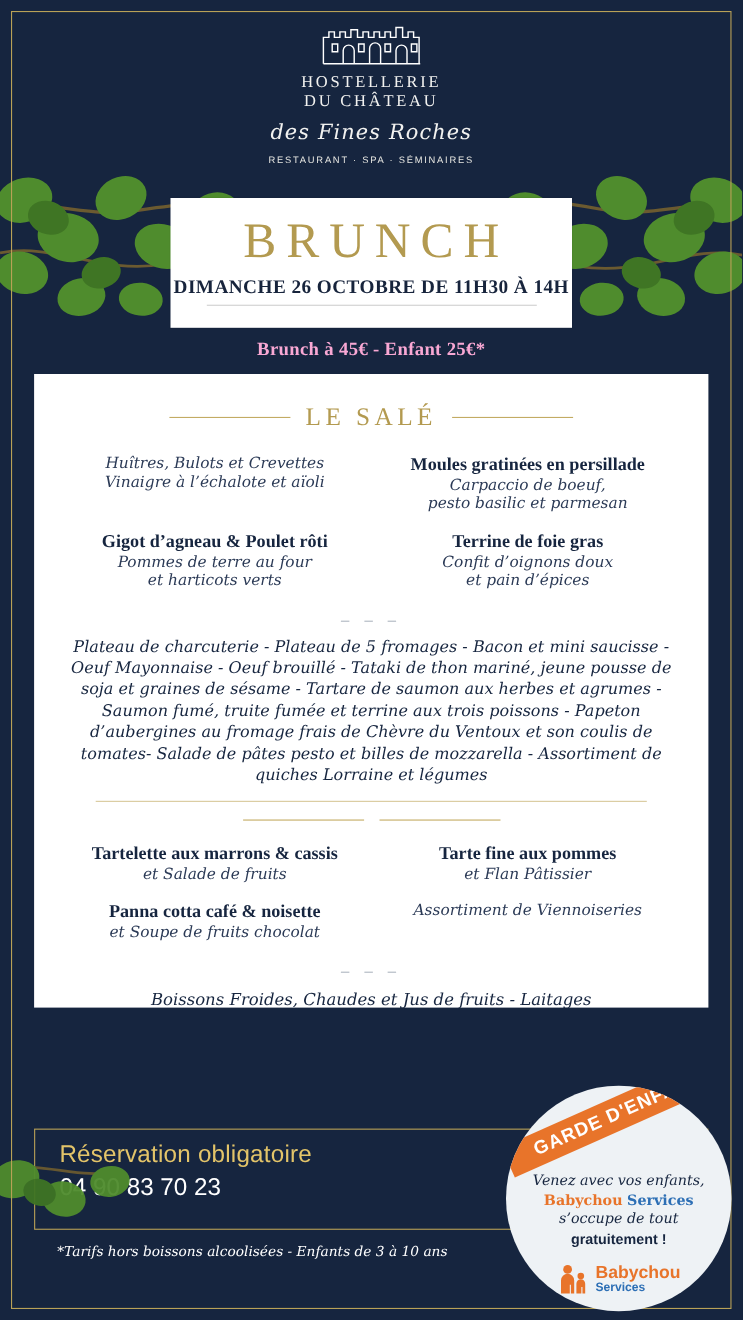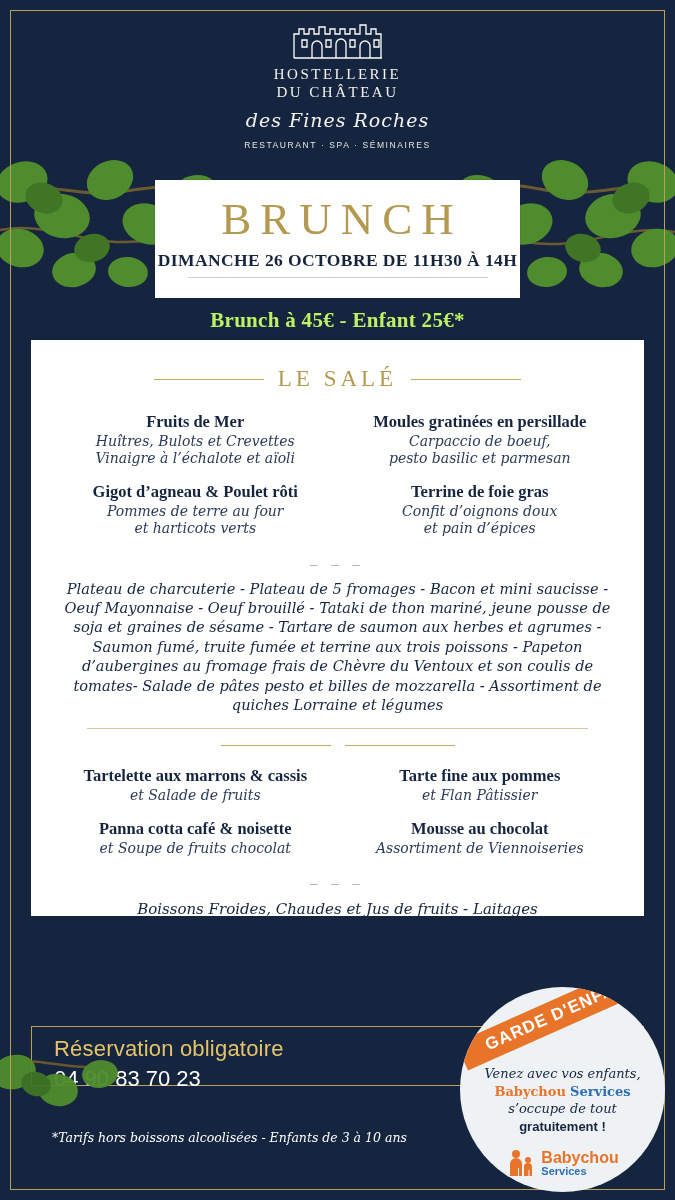--- a/index.html
+++ b/index.html
@@ -102,22 +102,22 @@
     font-style: italic;
     font-size: 11.5px;
     color: #2b3a56;
   }
   .price-line {
     position: absolute;
     left: 0; right: 0; top: 308px;
     text-align: center;
     font-family: "Liberation Serif", serif;
     font-weight: bold;
-    font-size: 21px;
-    color: #bef264;
+    font-size: 17px;
+    color: #f9a8d4;
     z-index: 4;
     letter-spacing: 0.3px;
   }
 
   
   .menu-card {
     position: absolute;
     left: 31px; top: 340px;
     width: 613px;
     height: 576px;
@@ -181,21 +181,21 @@
     font-size: 15px;
     color: #16253f;
     text-align: center;
     margin-top: 8px;
   }
 
   
   .reservation {
     position: absolute;
     left: 31px; top: 1026px;
-    width: 613px; height: 60px;
+    width: 613px; height: 92px;
     border: 1px solid #b9a157;
     z-index: 3;
     padding: 9px 0 0 22px;
     color: #e6c76b;
   }
   .reservation .r1 {
     font-family: "Liberation Sans", sans-serif;
     font-size: 22px;
     color: #e3c469;
     letter-spacing: 0.2px;
@@ -366,21 +366,20 @@
 
     <div class="section-head">
       <span class="rule"></span>
       <span class="txt">LE SALÉ</span>
       <span class="rule"></span>
     </div>
 
     <div class="two-col">
       <div class="col">
         <div class="dish">
-          <h3>Fruits de Mer</h3>
           <p style="white-space:pre-line">Huîtres, Bulots et Crevettes
 Vinaigre à l’échalote et aïoli</p>
         </div>
       </div>
       <div class="col">
         <div class="dish">
           <h3>Moules gratinées en persillade</h3>
           <p style="white-space:pre-line">Carpaccio de boeuf,
 pesto basilic et parmesan</p>
         </div>
@@ -431,21 +430,20 @@
 
     <div class="two-col">
       <div class="col">
         <div class="dish">
           <h3>Panna cotta café &amp; noisette</h3>
           <p>et Soupe de fruits chocolat</p>
         </div>
       </div>
       <div class="col">
         <div class="dish">
-          <h3>Mousse au chocolat</h3>
           <p>Assortiment de Viennoiseries</p>
         </div>
       </div>
     </div>
 
     <div class="dash-sep">– – –</div>
     <div class="bottom-note">Boissons Froides, Chaudes et Jus de fruits - Laitages</div>
   </div>
 
   <div class="reservation">

